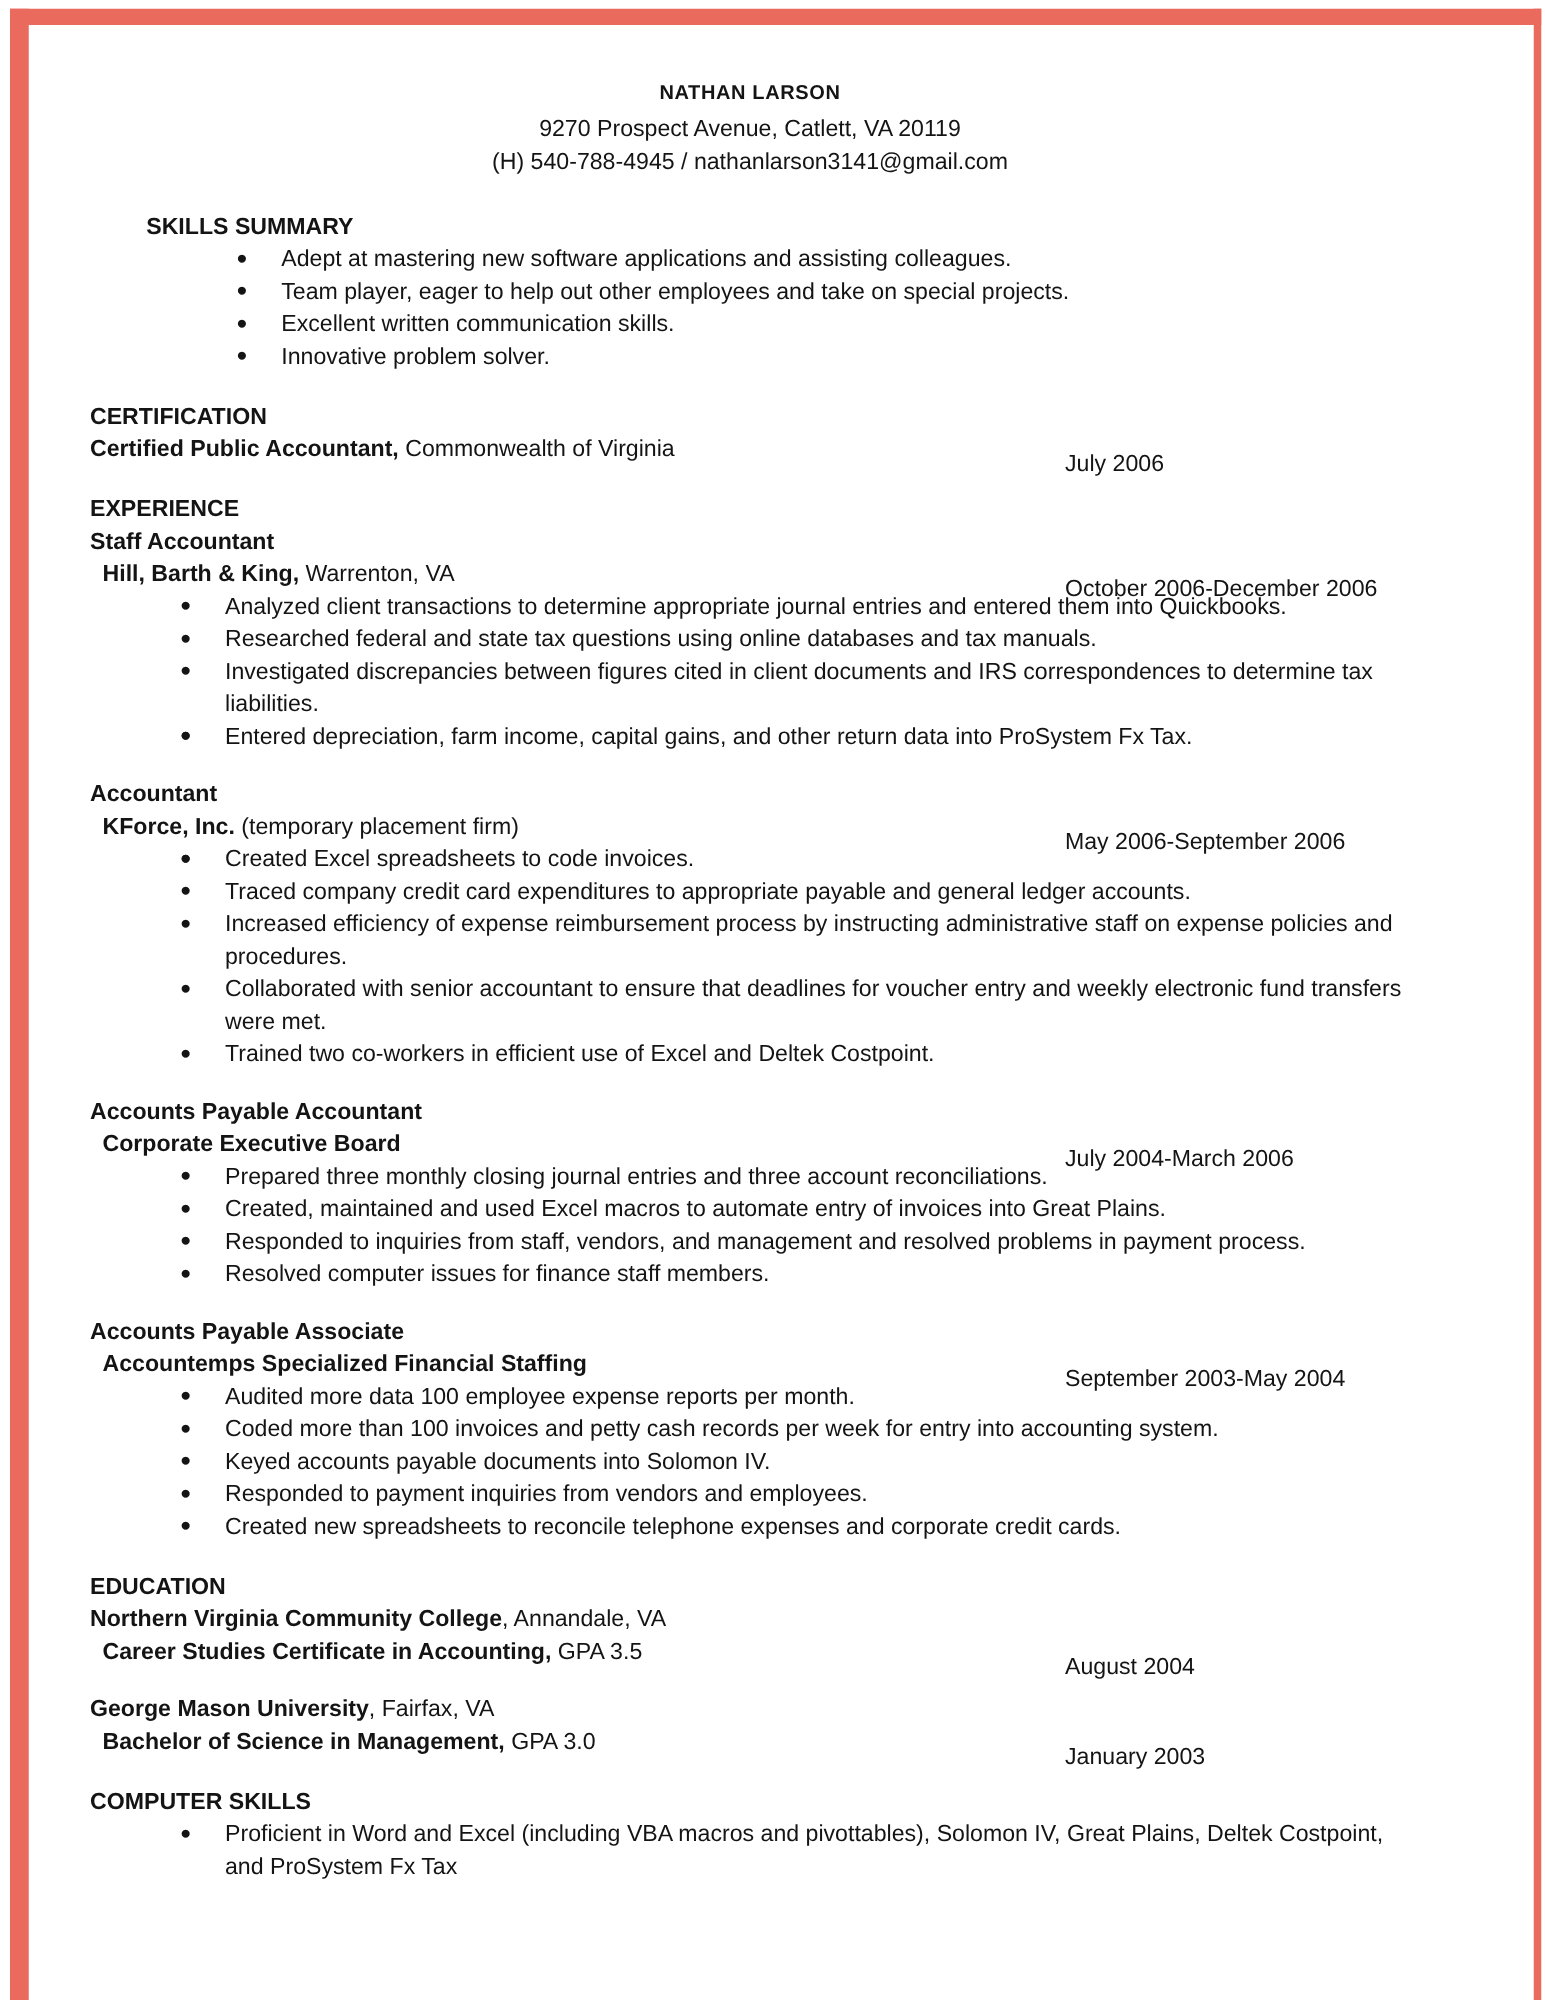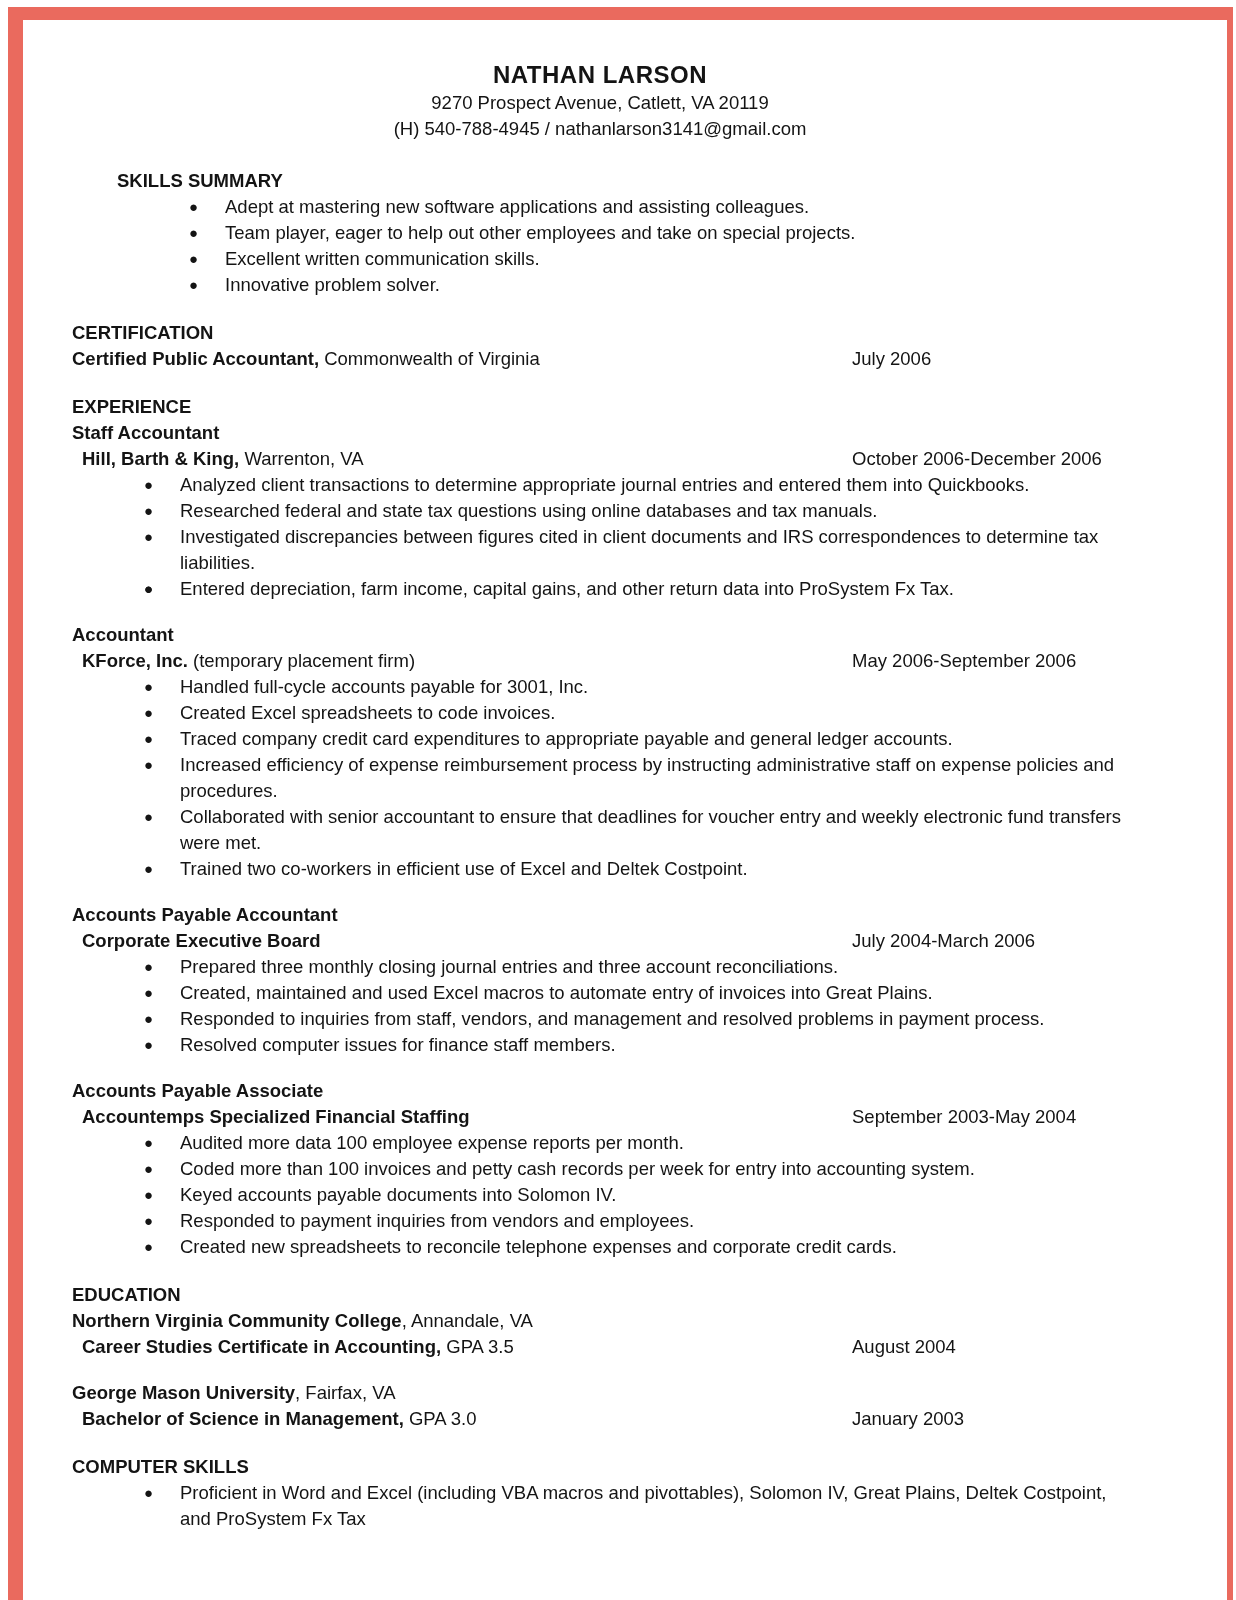--- a/index.html
+++ b/index.html
@@ -34,21 +34,21 @@
     top: 60px;
     width: 1056px;
     font-size: 18.5px;
     line-height: 26px;
   }
   .resume-header {
     text-align: center;
     margin-bottom: 26px;
   }
   .person-name {
-    font-size: 24px;
+    font-size: 16px;
     font-weight: bold;
     line-height: 30px;
     letter-spacing: 0.5px;
   }
   .header-line {
     line-height: 26px;
   }
   .section {
     margin-top: 22px;
   }
@@ -66,21 +66,21 @@
   }
   .indent {
     padding-left: 10px;
   }
   .bold {
     font-weight: bold;
   }
   .date {
     position: absolute;
     left: 780px;
-    top: 0;
+    top: 12px;
     white-space: nowrap;
     font-weight: normal;
   }
   ul.bullets {
     list-style: none;
     margin: 0;
     padding: 0;
   }
   ul.bullets li {
     position: relative;
@@ -170,21 +170,20 @@
 
     <div class="job">
       <div class="job-title">Accountant</div>
       <div class="dated-line indent">
         <span class="bold">KForce, Inc.</span><span> (temporary placement firm)</span>
         <span class="date">May 2006-September 2006</span>
       </div>
       <ul class="bullets">
         <li>
           <span class="bullet-marker">●</span>
-          <span>Handled full-cycle accounts payable for 3001, Inc.</span>
         </li>
         <li>
           <span class="bullet-marker">●</span>
           <span>Created Excel spreadsheets to code invoices.</span>
         </li>
         <li>
           <span class="bullet-marker">●</span>
           <span>Traced company credit card expenditures to appropriate payable and general ledger accounts.</span>
         </li>
         <li>

